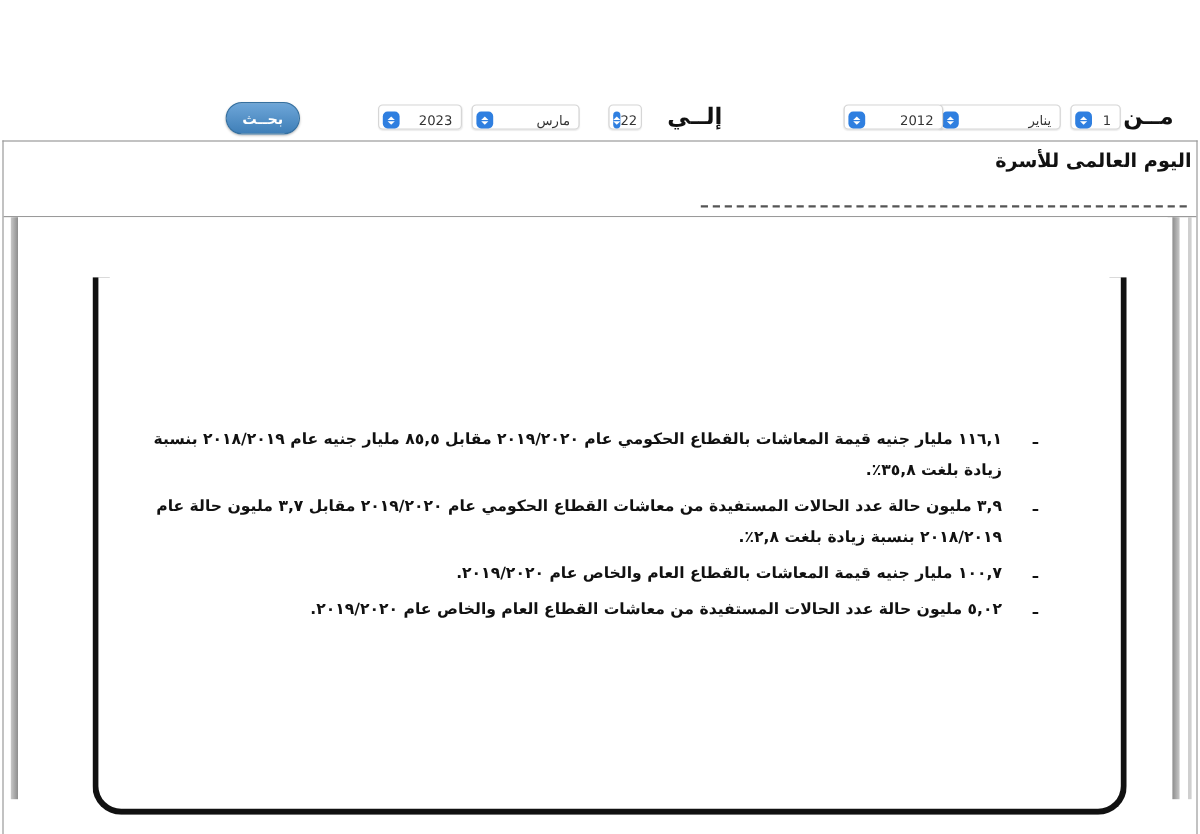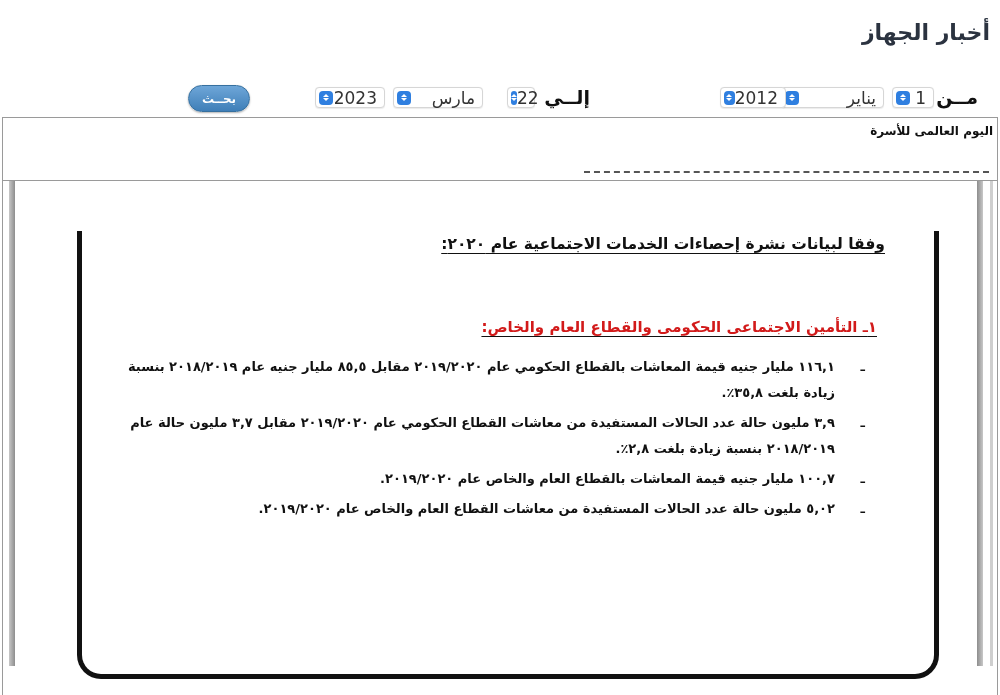--- a/index.html
+++ b/index.html
@@ -17,26 +17,26 @@
       letter-spacing: 0;
     }
 
     
     .filter-bar { position: absolute; top: 84px; left: 0; width: 1000px; height: 28px; }
     .range-label {
       position: absolute; top: 0; font-size: 19px; font-weight: bold; color: #111;
       line-height: 26px;
     }
     .range-label.from { right: 22px; }
-    .range-label.to { right: 410px; }
+    .range-label.to { right: 398px; }
     .select {
       position: absolute; top: 3px; height: 21px;
       border: 1px solid #d6d6d6; border-radius: 4px; background: #fff;
-      font-size: 17px; color: #333;
-      display: flex; align-items: center; justify-content: space-between;
+      font-size: 11px; color: #333;
+      display: flex; align-items: flex-end; justify-content: space-between;
       padding: 0 4px 0 3px;
       direction: ltr;
       box-shadow: 0 0.5px 1px rgba(0,0,0,0.08);
     }
     .select .stepper {
       width: 14px; height: 14px; border-radius: 4px;
       background: #2f7fe0; display: flex; flex-direction: column;
       align-items: center; justify-content: center; gap: 1px;
     }
     .select .stepper i {
@@ -59,21 +59,21 @@
     }
 
     
     .article-frame {
       position: absolute; top: 117px; left: 2px; width: 996px; height: 580px;
       border: 1px solid #9a9a9a; border-bottom: none;
       background: #fff;
     }
     .article-heading {
       position: absolute; top: 6px; right: 4px;
-      font-size: 12px; font-weight: bold; color: #111;
+      font-size: 16px; font-weight: bold; color: #111;
     }
     .dash-rule {
       position: absolute; top: 53px; right: 8px; width: 405px; height: 0;
       border-top: 2px dashed #555;
     }
     .frame-sep {
       position: absolute; top: 62px; left: 0; width: 994px; height: 1px;
       background: #9a9a9a;
     }
 
@@ -124,40 +124,39 @@
     }
     .bullet-list li .dash {
       position: absolute; right: 0; top: 0; width: 12px;
     }
   </style>
 </head>
 <body>
 
 <div class="page">
 
-  <h1 class="page-title">أخبار الجهاز</h1>
 
   <div class="filter-bar">
     <span class="range-label from">مــن</span>
 
     <div class="select" style="right:66px;width:42px;">
       <span class="stepper">
           <i class="up"></i>
           <i class="down"></i>
         </span>
       <span class="val">1</span>
     </div>
     <div class="select" style="right:116px;width:103px;">
       <span class="stepper">
           <i class="up"></i>
           <i class="down"></i>
         </span>
       <span class="val">يناير</span>
     </div>
-    <div class="select" style="right:214px;width:66px;">
+    <div class="select" style="right:214px;width:83px;">
       <span class="stepper">
           <i class="up"></i>
           <i class="down"></i>
         </span>
       <span class="val">2012</span>
     </div>
 
     <span class="range-label to">إلــي</span>
 
     <div class="select" style="right:465px;width:28px;">
@@ -191,22 +190,20 @@
     <div class="frame-sep"></div>
 
     <div class="doc-scroll"></div>
     <div class="doc-edge-left"></div>
     <div class="doc-edge-right"></div>
     <div class="scroll-track"></div>
 
     <div class="doc-content">
       <div class="doc-box"></div>
 
-      <p class="intro-line">وفقا لبيانات نشرة إحصاءات الخدمات الاجتماعية عام ٢٠٢٠:</p>
-      <p class="section-heading">١ـ التأمين الاجتماعى الحكومى والقطاع العام والخاص:</p>
 
       <ul class="bullet-list">
         <li>
           <span class="dash">ـ</span>
           <span>١١٦,١ مليار جنيه قيمة المعاشات بالقطاع الحكومي عام ٢٠١٩/٢٠٢٠ مقابل ٨٥,٥ مليار جنيه عام ٢٠١٨/٢٠١٩ بنسبة زيادة بلغت ٣٥,٨٪.</span>
         </li>
         <li>
           <span class="dash">ـ</span>
           <span>٣,٩ مليون حالة عدد الحالات المستفيدة من معاشات القطاع الحكومي عام ٢٠١٩/٢٠٢٠ مقابل ٣,٧ مليون حالة عام ٢٠١٨/٢٠١٩ بنسبة زيادة بلغت ٢,٨٪.</span>
         </li>

